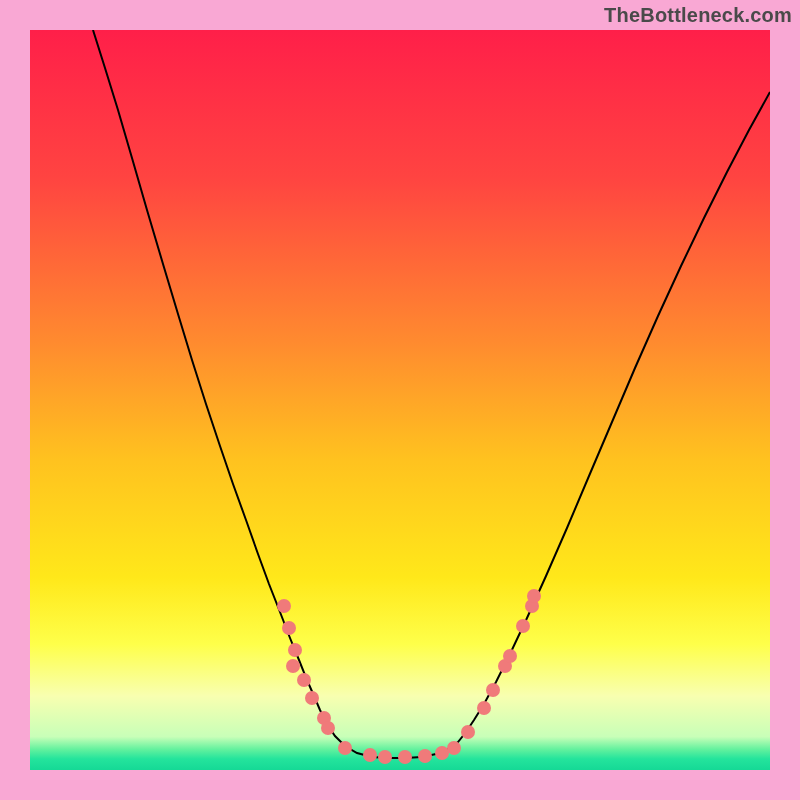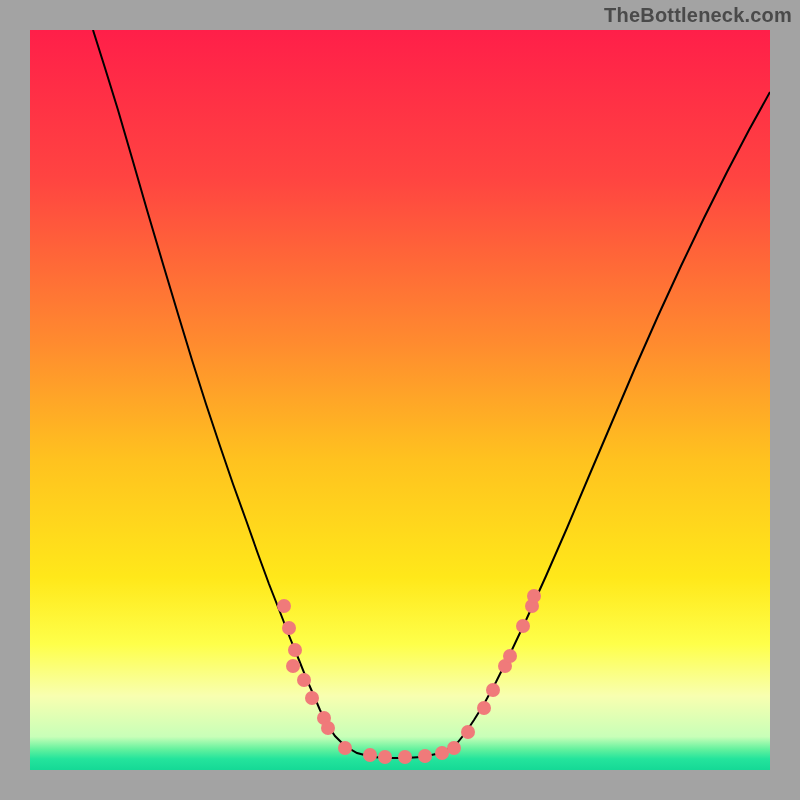--- a/index.html
+++ b/index.html
@@ -8,21 +8,21 @@
     width: 800px;
     height: 800px;
     overflow: hidden;
     font-family: Arial, Helvetica, sans-serif;
     background: #000;
   }
   .frame {
     position: relative;
     width: 800px;
     height: 800px;
-    background: #a3a3a3;
+    background: #f9a8d4;
   }
   .source-label {
     position: absolute;
     top: 4px;
     right: 8px;
     color: #4a4a4a;
     font-size: 20px;
     font-weight: 600;
     letter-spacing: 0.2px;
   }

